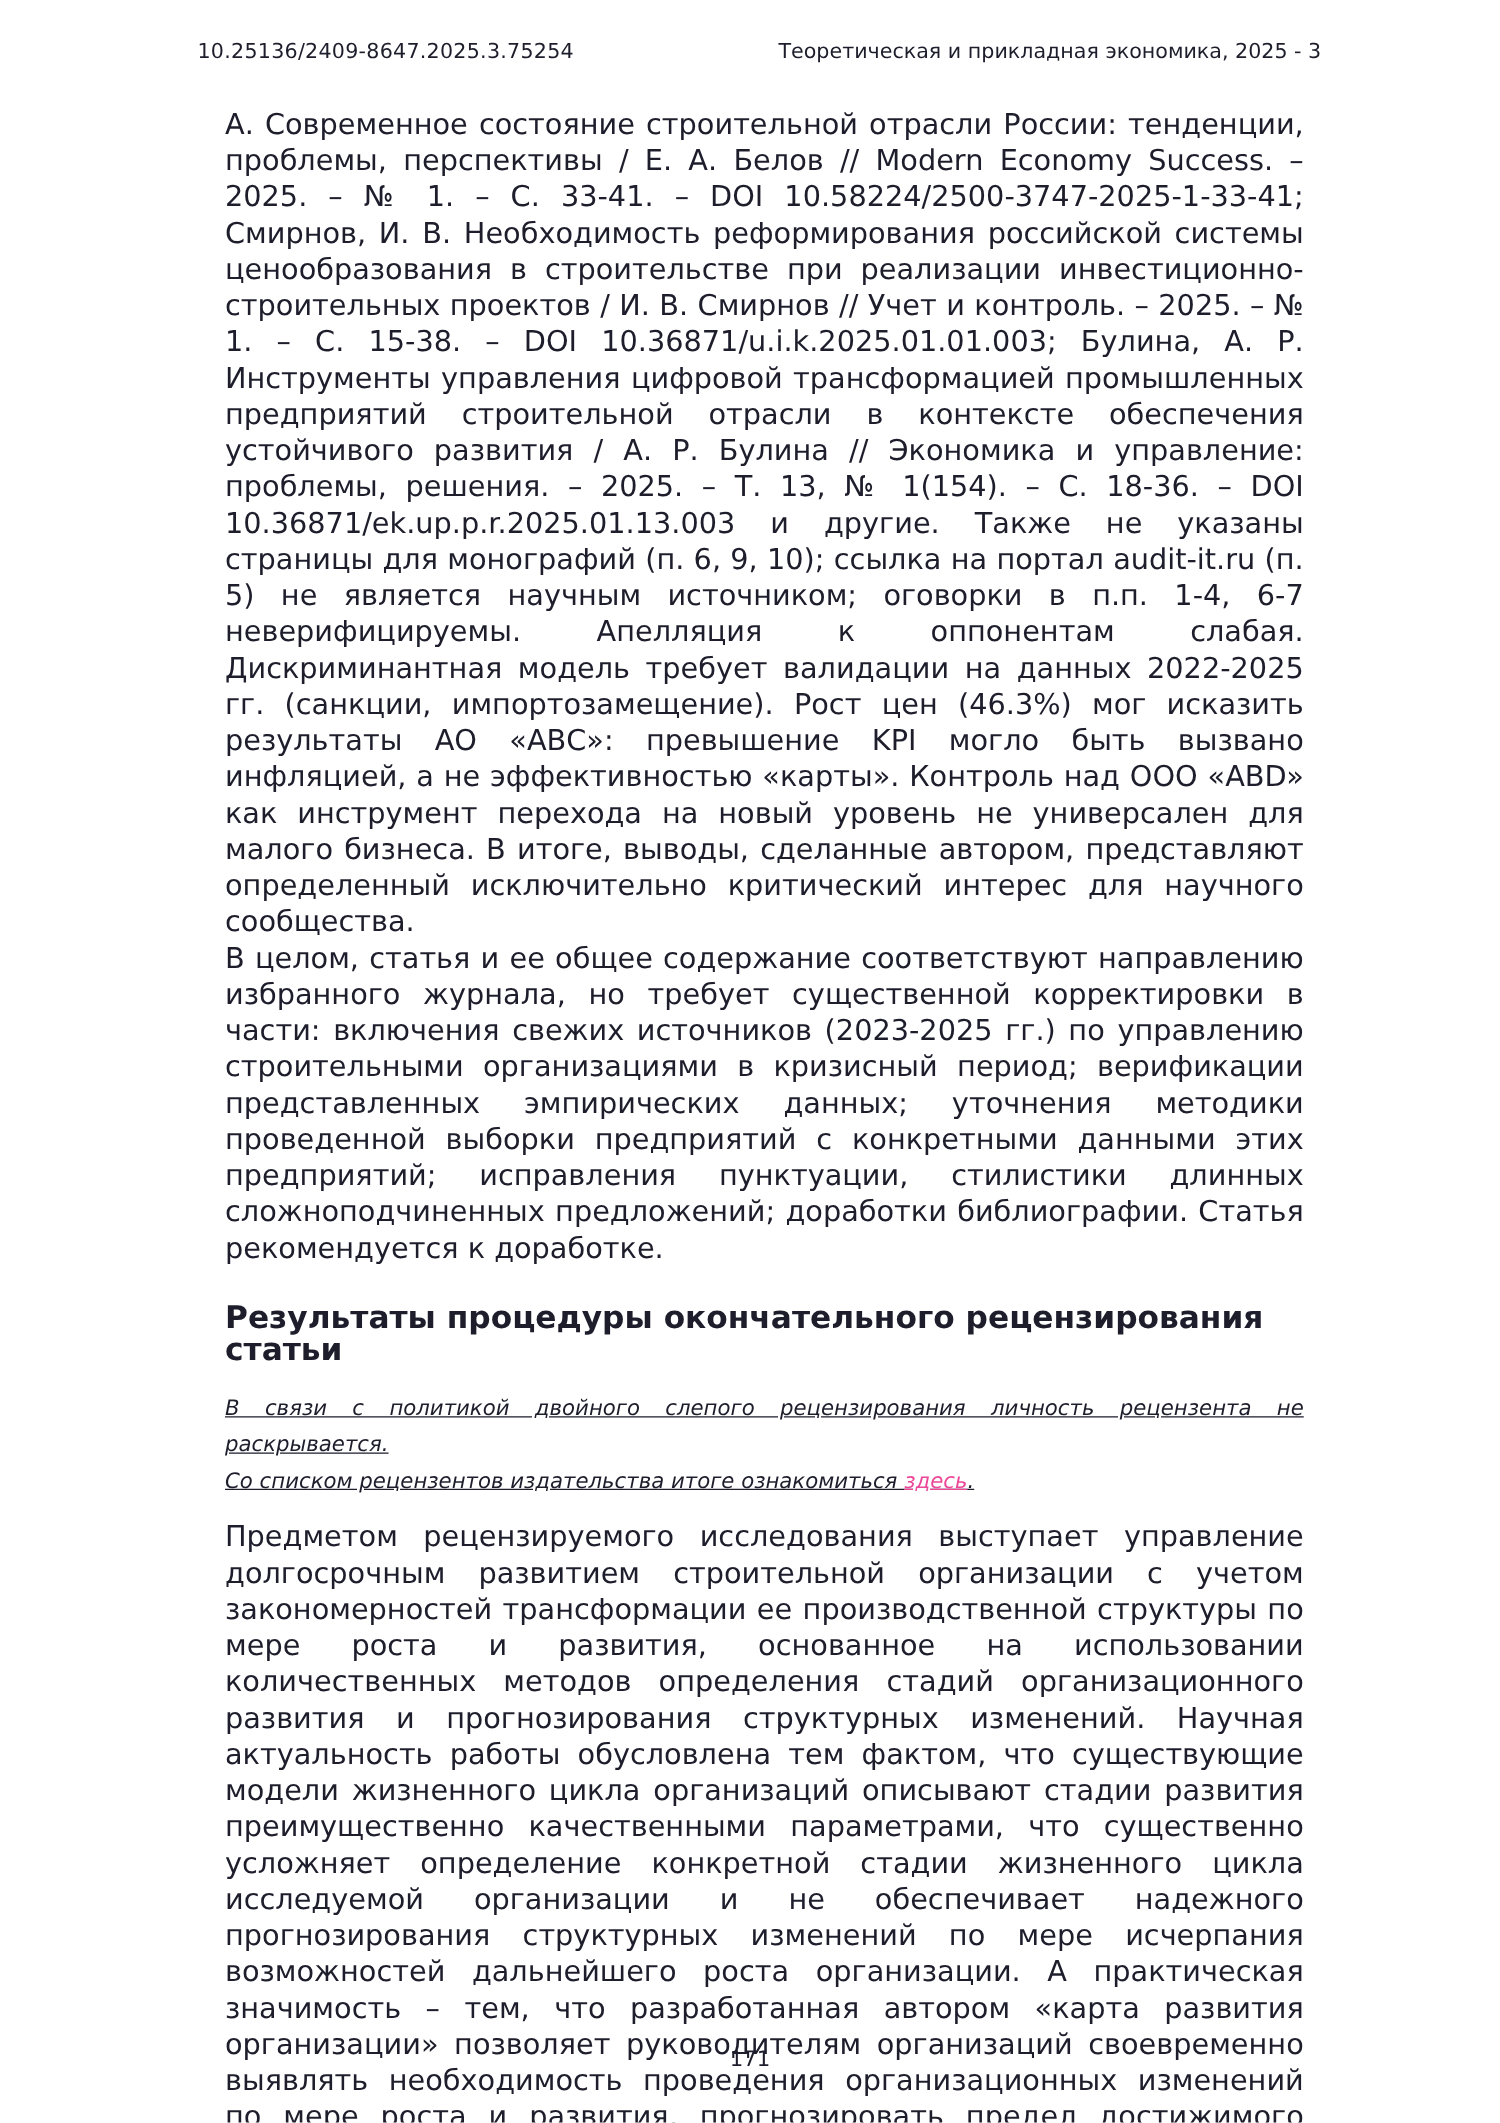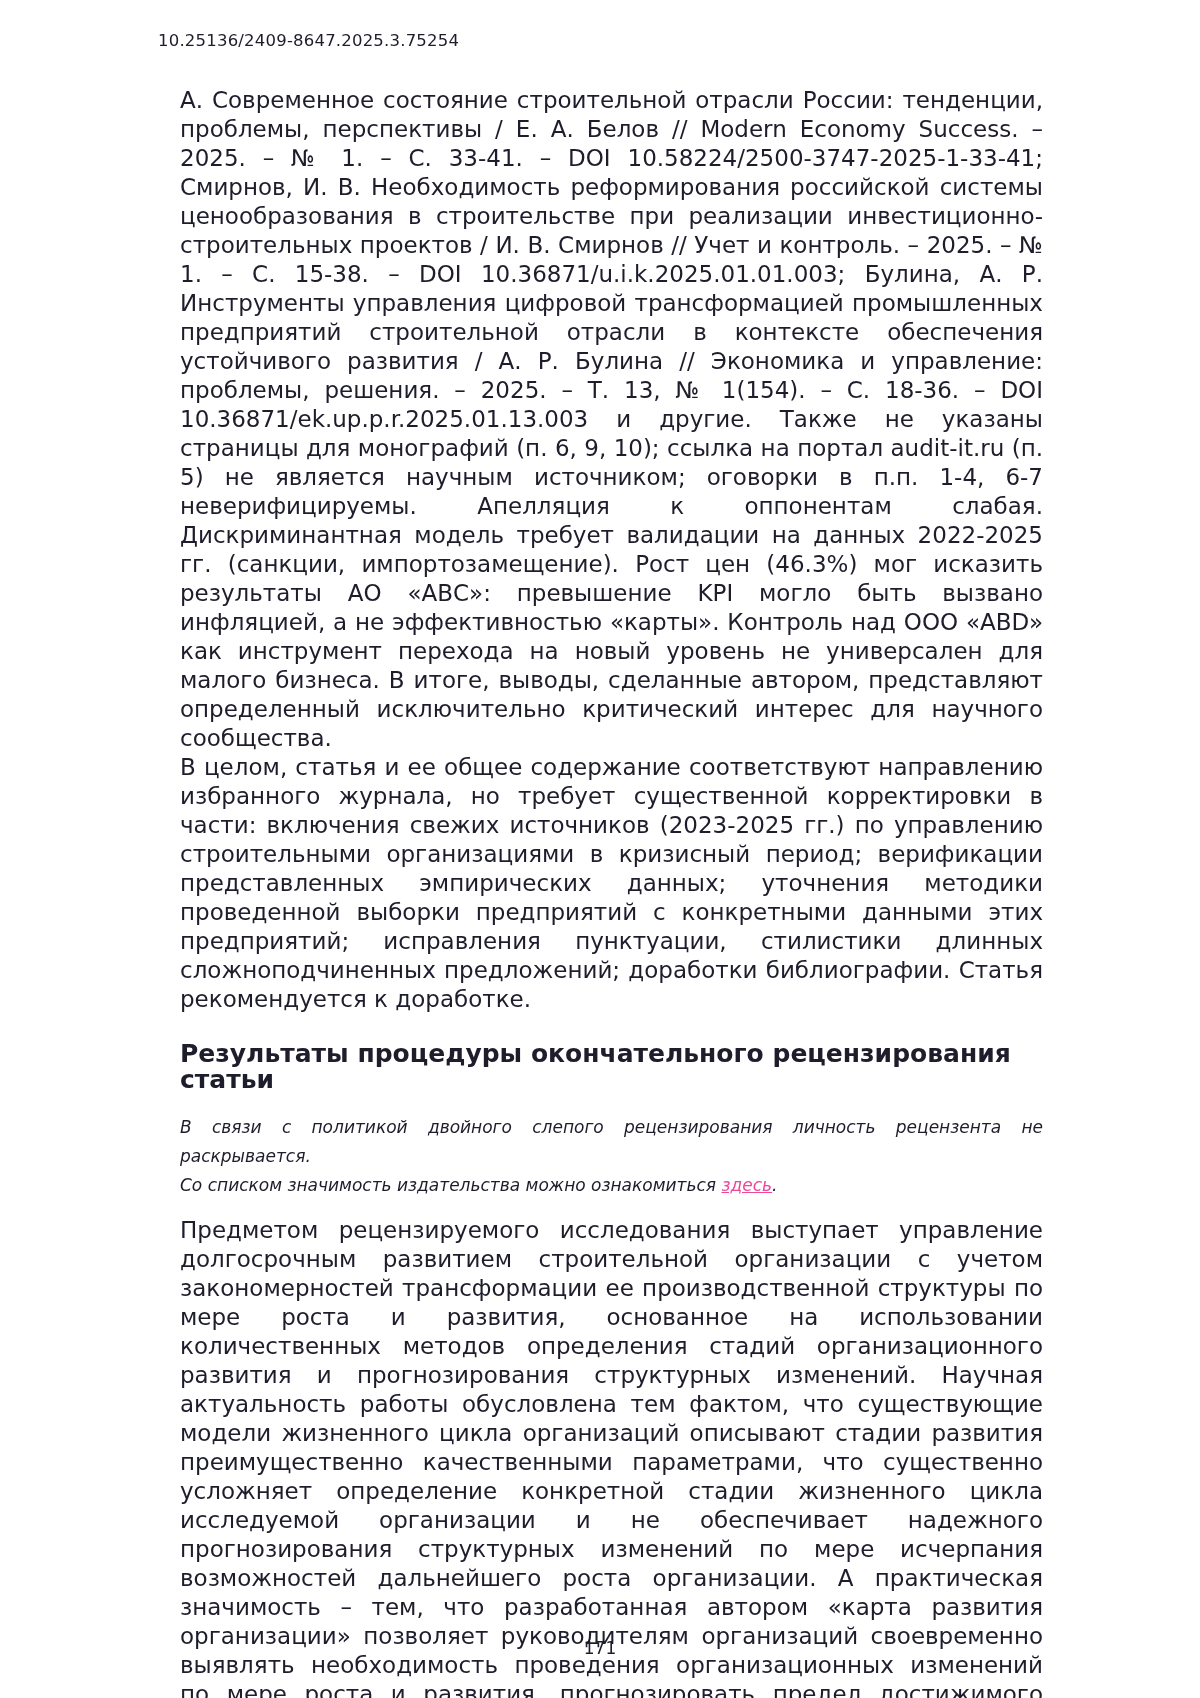--- a/index.html
+++ b/index.html
@@ -49,20 +49,21 @@
     font-weight: bold;
     margin: 27px 0 20px 0;
   }
   p.italic-para {
     font-size: 17px;
     line-height: 29px;
     font-style: italic;
     text-align: justify;
     text-justify: inter-word;
     margin: 0;
+    text-decoration: underline;
   }
   p.spaced-top {
     margin-top: 16px;
   }
   a.review-link {
     color: #ec4899;
     text-decoration: underline;
     cursor: pointer;
   }
   .footer {
@@ -75,34 +76,35 @@
     color: #1d1d2c;
   }
 </style>
 </head>
 <body>
 
 <div class="page">
 
   <div class="header">
     <span class="doi">10.25136/2409-8647.2025.3.75254</span>
+    <span class="journal">Теоретическая и прикладная экономика, 2025 - 3</span>
   </div>
 
   <div class="content">
 
     <p class="body-para">А. Современное состояние строительной отрасли России: тенденции, проблемы, перспективы / Е. А. Белов // Modern Economy Success. – 2025. – № 1. – С. 33-41. – DOI 10.58224/2500-3747-2025-1-33-41; Смирнов, И. В. Необходимость реформирования российской системы ценообразования в строительстве при реализации инвестиционно-строительных проектов / И. В. Смирнов // Учет и контроль. – 2025. – № 1. – С. 15-38. – DOI 10.36871/u.i.k.2025.01.01.003; Булина, А. Р. Инструменты управления цифровой трансформацией промышленных предприятий строительной отрасли в контексте обеспечения устойчивого развития / А. Р. Булина // Экономика и управление: проблемы, решения. – 2025. – Т. 13, № 1(154). – С. 18-36. – DOI 10.36871/ek.up.p.r.2025.01.13.003 и другие. Также не указаны страницы для монографий (п. 6, 9, 10); ссылка на портал audit-it.ru (п. 5) не является научным источником; оговорки в п.п. 1-4, 6-7 неверифицируемы. Апелляция к оппонентам слабая. Дискриминантная модель требует валидации на данных 2022-2025 гг. (санкции, импортозамещение). Рост цен (46.3%) мог исказить результаты АО «АВС»: превышение KPI могло быть вызвано инфляцией, а не эффективностью «карты». Контроль над ООО «ABD» как инструмент перехода на новый уровень не универсален для малого бизнеса. В итоге, выводы, сделанные автором, представляют определенный исключительно критический интерес для научного сообщества.</p>
 
     <p class="body-para">В целом, статья и ее общее содержание соответствуют направлению избранного журнала, но требует существенной корректировки в части: включения свежих источников (2023-2025 гг.) по управлению строительными организациями в кризисный период; верификации представленных эмпирических данных; уточнения методики проведенной выборки предприятий с конкретными данными этих предприятий; исправления пунктуации, стилистики длинных сложноподчиненных предложений; доработки библиографии. Статья рекомендуется к доработке.</p>
 
     <h2 class="section-heading">Результаты процедуры окончательного рецензирования статьи</h2>
 
     <p class="italic-para">В связи с политикой двойного слепого рецензирования личность рецензента не раскрывается.</p>
 
     <p class="italic-para">
-      <span>Со списком значимость издательства можно ознакомиться </span><a class="review-link">здесь</a><span>.</span>
+      <span>Со списком рецензентов издательства итоге ознакомиться </span><a class="review-link">здесь</a><span>.</span>
     </p>
 
     <p class="body-para spaced-top">Предметом рецензируемого исследования выступает управление долгосрочным развитием строительной организации с учетом закономерностей трансформации ее производственной структуры по мере роста и развития, основанное на использовании количественных методов определения стадий организационного развития и прогнозирования структурных изменений. Научная актуальность работы обусловлена тем фактом, что существующие модели жизненного цикла организаций описывают стадии развития преимущественно качественными параметрами, что существенно усложняет определение конкретной стадии жизненного цикла исследуемой организации и не обеспечивает надежного прогнозирования структурных изменений по мере исчерпания возможностей дальнейшего роста организации. А практическая значимость – тем, что разработанная автором «карта развития организации» позволяет руководителям организаций своевременно выявлять необходимость проведения организационных изменений по мере роста и развития, прогнозировать предел достижимого роста в рамках существующей производственной структуры и обоснованно выбирать одну из трех базовых стратегий развития с учетом текущего уровня организации. Методологическую базу исследования составила авторская таксономия производственных структур, включающая качественные характеристики (тип производственной структуры) и количественные показатели (совокупность эмпирически выявленных показателей деятельности), которые в совокупности определяют уровень</p>
 
   </div>
 
   <div class="footer">
     <span>171</span>
   </div>
 

